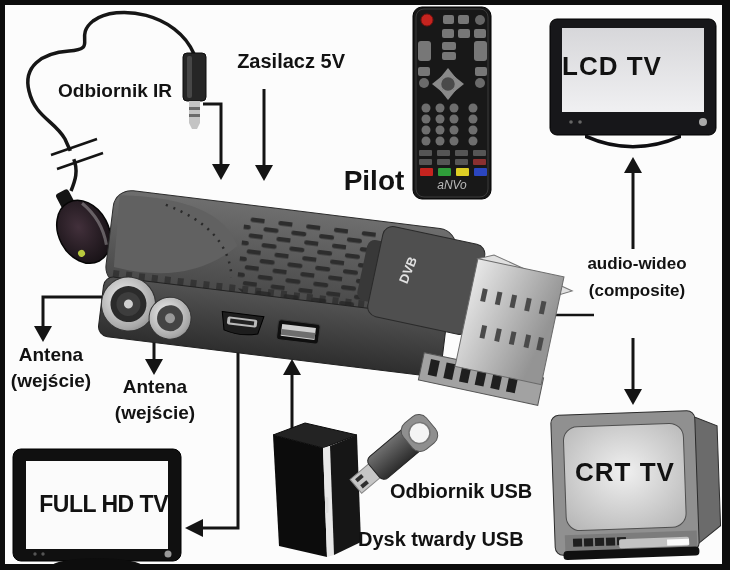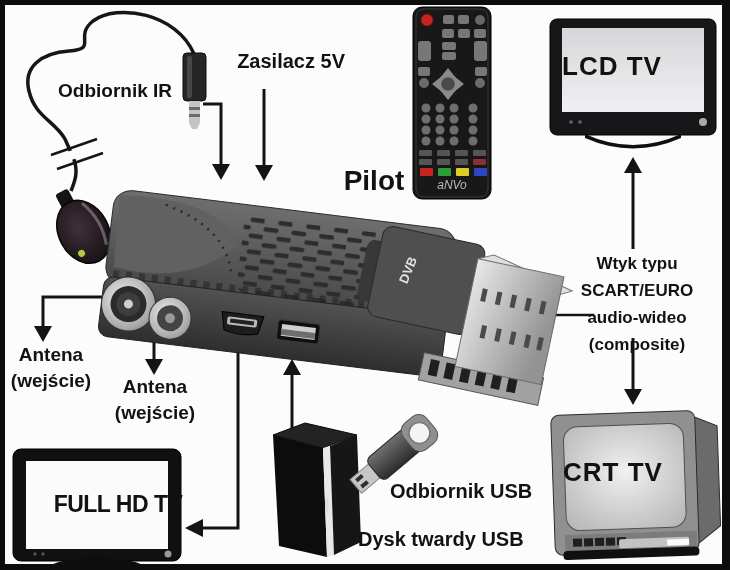--- a/index.html
+++ b/index.html
@@ -20,22 +20,22 @@
     white-space:nowrap;
   }
   .lbl span{display:block;}
   #lbl-odbiornik{left:35px;top:56px;width:150px;text-align:center;font-size:19px;margin-top:19px;}
   #lbl-zasilacz{left:225px;top:45px;width:115px;text-align:right;font-size:20px;}
   #lbl-pilot{left:334px;top:160px;width:70px;text-align:center;font-size:28px;}
   #lbl-lcd{left:557px;top:46px;width:142px;text-align:left;font-size:26px;letter-spacing:1px;}
   #lbl-scart{left:538px;top:245px;width:188px;text-align:center;font-size:17px;line-height:27px;white-space:normal;}
   #lbl-ant-in{left:0px;top:337px;width:92px;text-align:center;font-size:19px;line-height:26px;}
   #lbl-ant-out{left:103px;top:369px;width:94px;text-align:center;font-size:19px;line-height:26px;}
-  #lbl-fullhd{left:21px;top:486px;width:142px;text-align:center;font-size:23px;letter-spacing:-0.5px;padding-left:21px;}
-  #lbl-crt{left:558px;top:452px;width:124px;font-size:26px;letter-spacing:1px;}
+  #lbl-fullhd{left:21px;top:486px;width:142px;text-align:right;font-size:23px;letter-spacing:-0.5px;}
+  #lbl-crt{left:558px;top:452px;width:124px;text-align:center;font-size:26px;letter-spacing:1px;}
   #lbl-pendrive{left:385px;top:475px;width:120px;font-size:20px;}
   #lbl-dysk{left:353px;top:523px;width:150px;font-size:20px;}
 </style>
 </head>
 <body>
 
 <div class="stage">
 
   <svg class="art" width="730" height="570" viewBox="0 0 730 570">
     <defs>
@@ -313,21 +313,20 @@
       <rect x="406" y="429" width="30" height="34" rx="10" fill="#8f8f8f" stroke="#555"></rect>
       <circle cx="421" cy="446" r="10.5" fill="#f4f4f4" stroke="#777" stroke-width="1.5"></circle>
     </g>
   </svg>
 
   <div class="lbl" id="lbl-odbiornik">Odbiornik IR</div>
   <div class="lbl" id="lbl-zasilacz">Zasilacz 5V</div>
   <div class="lbl" id="lbl-pilot">Pilot</div>
   <div class="lbl" id="lbl-lcd">LCD TV</div>
   <div class="lbl" id="lbl-scart">
-    <span>Wtyk typu SCART/EURO</span>
     <span>audio-wideo</span>
     <span>(composite)</span>
   </div>
   <div class="lbl" id="lbl-ant-in">
     <span>Antena</span>
     <span>(wejście)</span>
   </div>
   <div class="lbl" id="lbl-ant-out">
     <span>Antena</span>
     <span>(wejście)</span>

